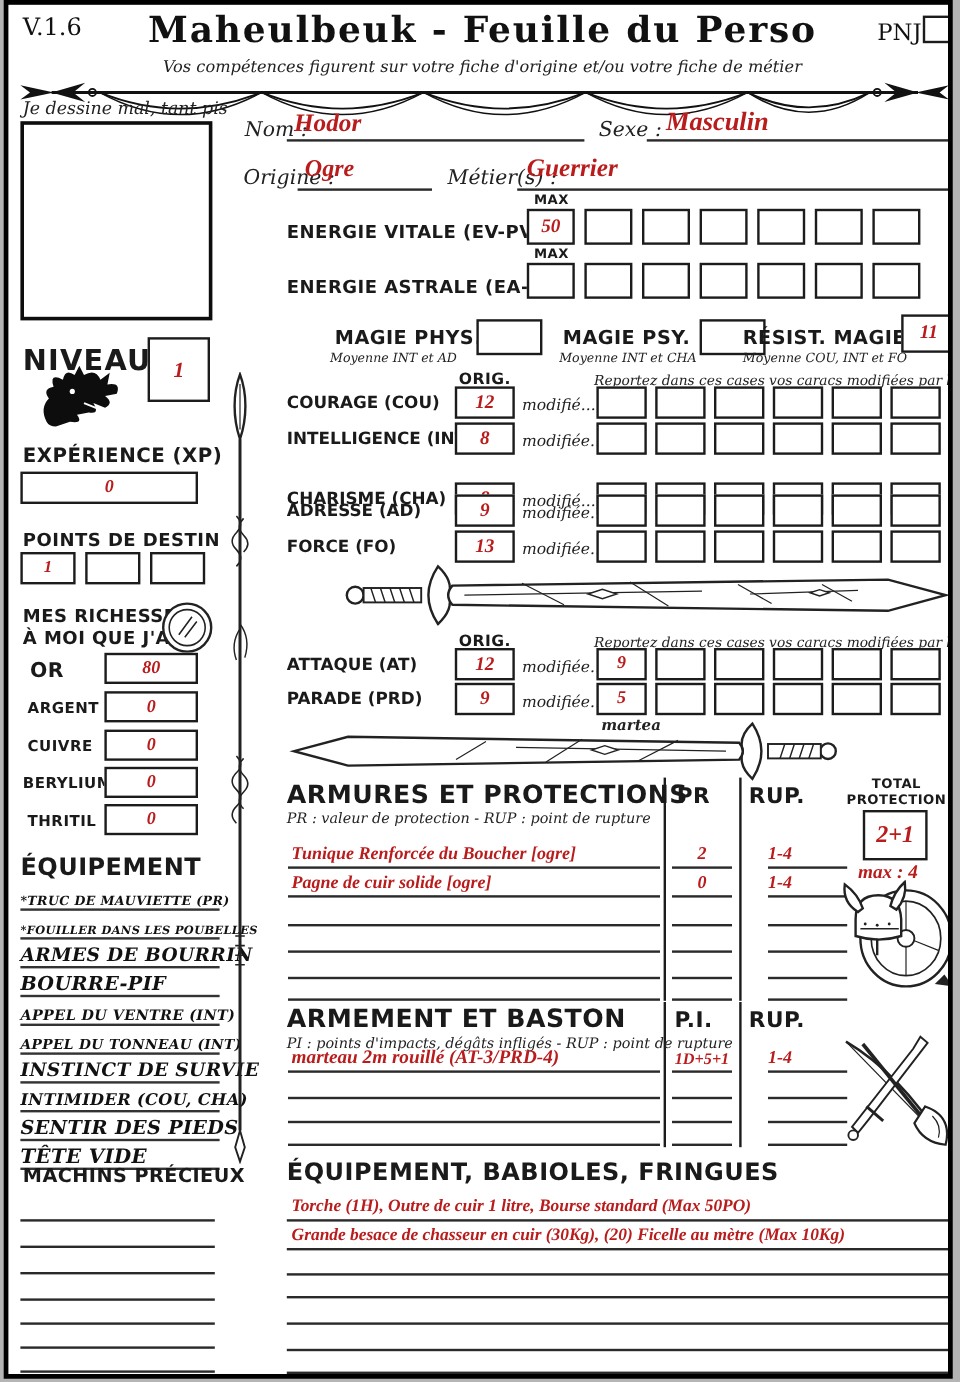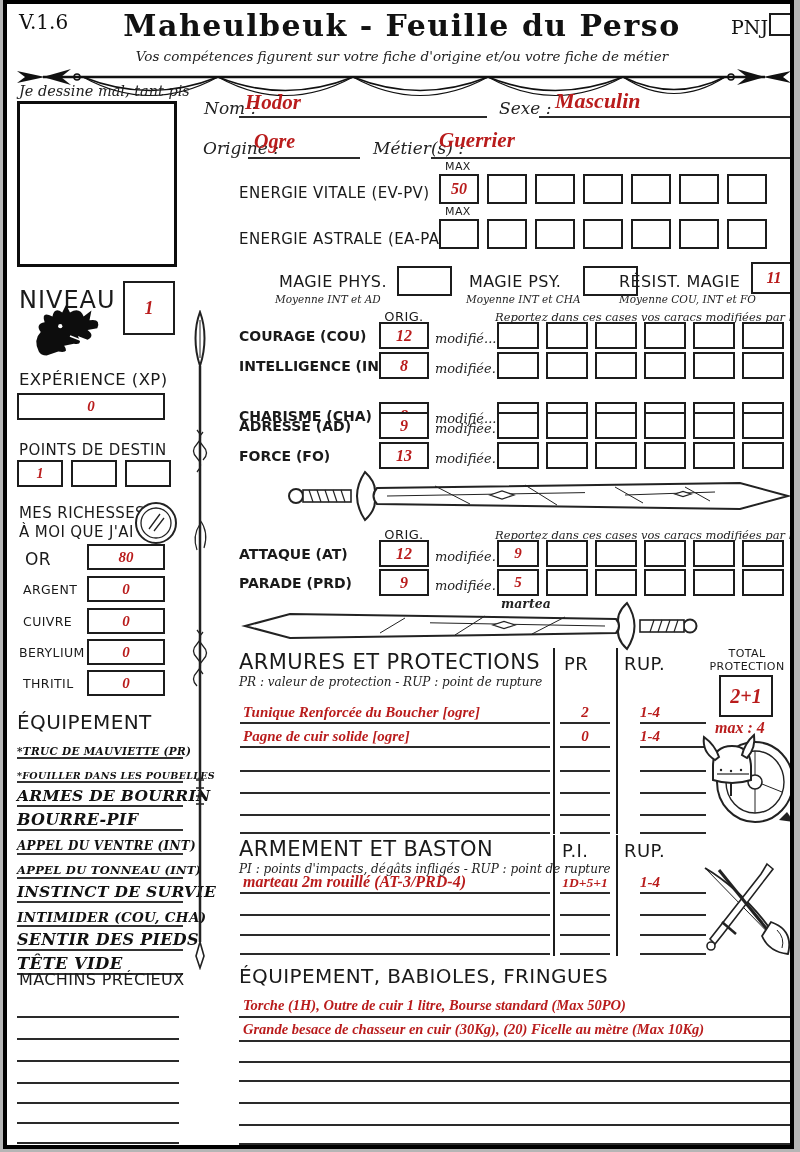--- a/index.html
+++ b/index.html
@@ -2,21 +2,21 @@
 <html><head>
 <meta charset="utf-8">
 <style>
   html,body{margin:0;padding:0;}
   body{width:800px;height:1152px;background:#b5b5b5;position:relative;
        font-family:"Liberation Sans",sans-serif;}
   .page{position:absolute;left:3px;top:0;width:791px;height:1149px;
         background:#fff;border:4px solid #000;box-sizing:border-box;overflow:hidden;}
   .abs{position:absolute;}
   
-  .hd{font-family:"DejaVu Sans",sans-serif;font-weight:400;color:#1a1a1a;letter-spacing:.4px;}
+  .hd{font-family:"DejaVu Sans",sans-serif;font-weight:700;color:#1a1a1a;letter-spacing:.4px;}
   .cal{font-family:"DejaVu Serif",serif;font-style:italic;color:#222;}
   .hw{font-family:Liberation Serif, serif;font-style:italic;font-weight:700;color:#b91c1c;}
   .ser{font-family:"DejaVu Serif",serif;color:#111;}
   
   .box{position:absolute;border:2px solid #1c1c1c;background:#fff;
        display:flex;align-items:center;justify-content:center;box-sizing:border-box;}
   .hline{position:absolute;border-top:2px solid #2a2a2a;height:0;}
   .vline{position:absolute;width:0;border-left:2px solid #1c1c1c;}
   .flexrow{display:flex;}
   

